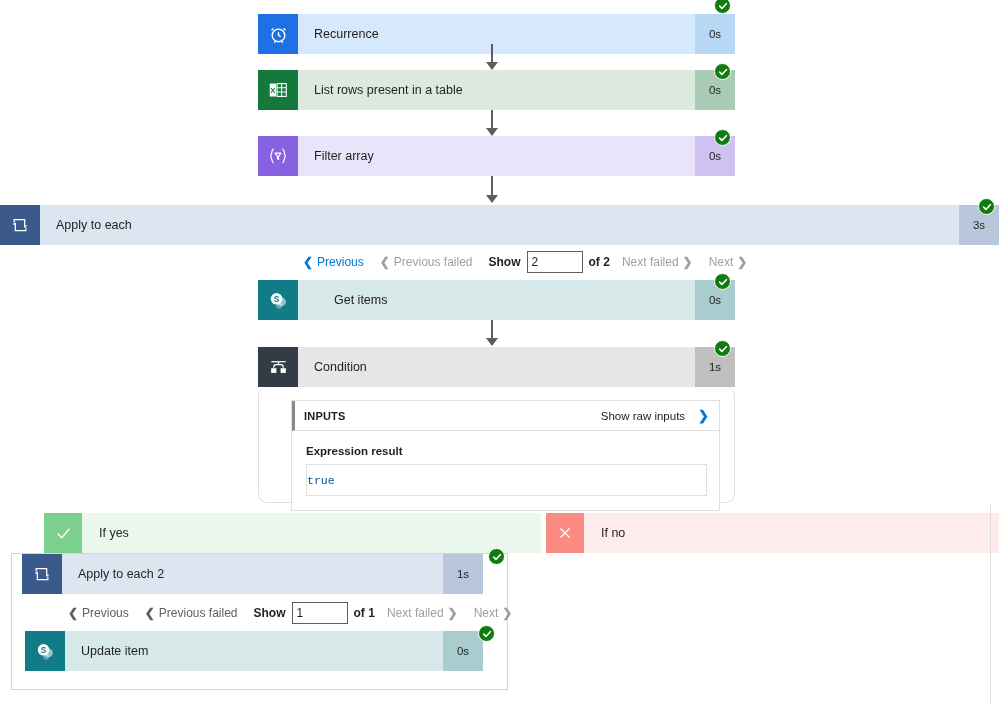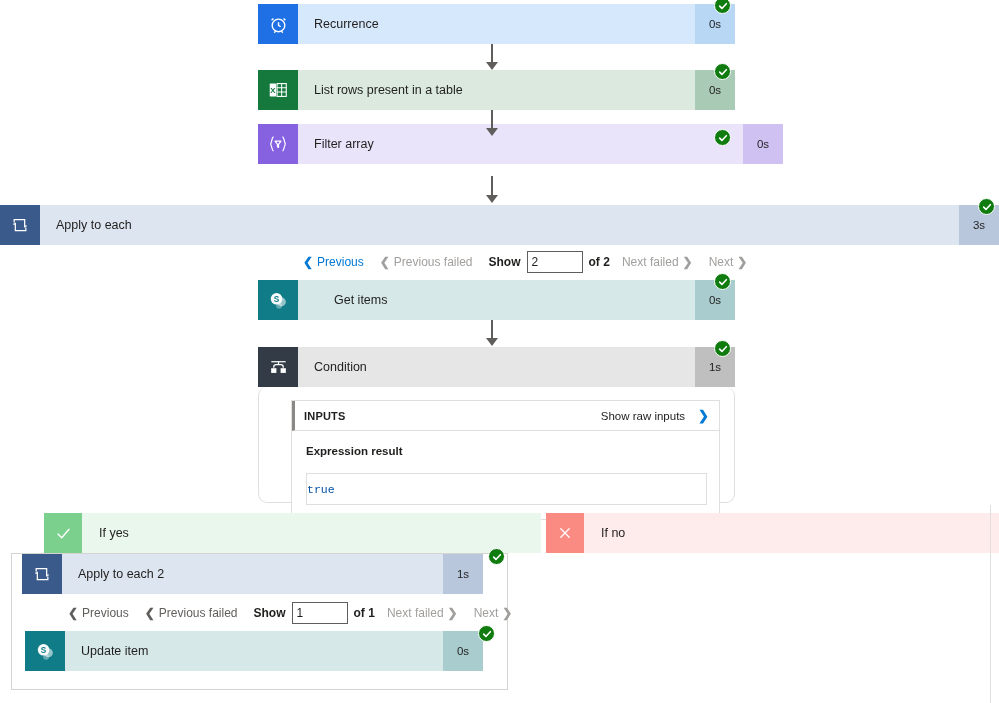--- a/index.html
+++ b/index.html
@@ -160,21 +160,21 @@
     align-items: center;
     gap: 13px;
     cursor: pointer;
   }
   .raw-link .chev { color: #0078d4; font-weight: bold; font-size: 13px; }
   .expr-block { padding: 14px 12px 14px 14px; }
   .expr-label {
     font-size: 11.5px;
     font-weight: bold;
     color: #201f1e;
-    margin-bottom: 16px;
+    margin-bottom: 7px;
   }
   .expr-value {
     border: 1px solid #e1dfdd;
     height: 32px;
     display: flex;
     align-items: center;
     font-family: "Liberation Mono", monospace;
     font-size: 11.5px;
     color: #0451a5;
   }
@@ -211,21 +211,21 @@
     position: absolute;
     width: 1px;
     background: #e1dfdd;
   }
 </style>
 </head>
 <body>
 
 <div id="canvas">
 
-  <div class="card" style="left:258px; top:4px; width:477px;">
+  <div class="card" style="left:258px; top:14px; width:477px;">
     <div class="card-icon" style="background:#1f6fe5;">
       <svg width="21" height="21" viewBox="0 0 24 24" fill="none" stroke="#fff" stroke-width="1.6">
         <circle cx="12" cy="13" r="7.2"></circle>
         <path d="M12 9.4v3.6l2.5 1.6"></path>
         <path d="M6.2 5.2 4.1 7.2M17.8 5.2l2.1 2"></path>
         <path d="M8.6 19.6 7.2 21.4M15.4 19.6l1.4 1.8"></path>
       </svg>
     </div>
     <div class="card-body" style="background:#d6e8fb;">Recurrence</div>
     <div class="card-dur" style="background:#b7d7f5;">0s</div>
@@ -253,21 +253,21 @@
   </div>
   <div class="badge" style="left:714px; top:63px;">
     <svg width="10" height="10" viewBox="0 0 12 12">
         <path d="M2 6.2 4.7 8.9 10 3.2" stroke="#fff" stroke-width="1.9" fill="none" stroke-linecap="round" stroke-linejoin="round"></path>
       </svg>
   </div>
 
   <div class="connector" style="left:491px; top:110px; height:21px;"></div>
   <div class="arrowhead" style="left:486px; top:128px;"></div>
 
-  <div class="card" style="left:258px; top:124px; width:525px;">
+  <div class="card" style="left:258px; top:136px; width:477px;">
     <div class="card-icon" style="background:#8661e0;">
       <svg width="24" height="22" viewBox="0 0 26 24" fill="none" stroke="#fff" stroke-width="1.3">
         <path d="M8.2 4.2C6.3 4.2 6.6 8.6 5 11.9c1.6 3.3 1.3 7.7 3.2 7.7"></path>
         <path d="M17.8 4.2c1.9 0 1.6 4.4 3.2 7.7-1.6 3.3-1.3 7.7-3.2 7.7"></path>
         <path d="M9.8 8.8h6.4L13.6 12.4v3.4l-1.2-.8v-2.6z" stroke-linejoin="round"></path>
       </svg>
     </div>
     <div class="card-body" style="background:#eae4fb;">Filter array</div>
     <div class="card-dur" style="background:#cfc2f3;">0s</div>
   </div>

